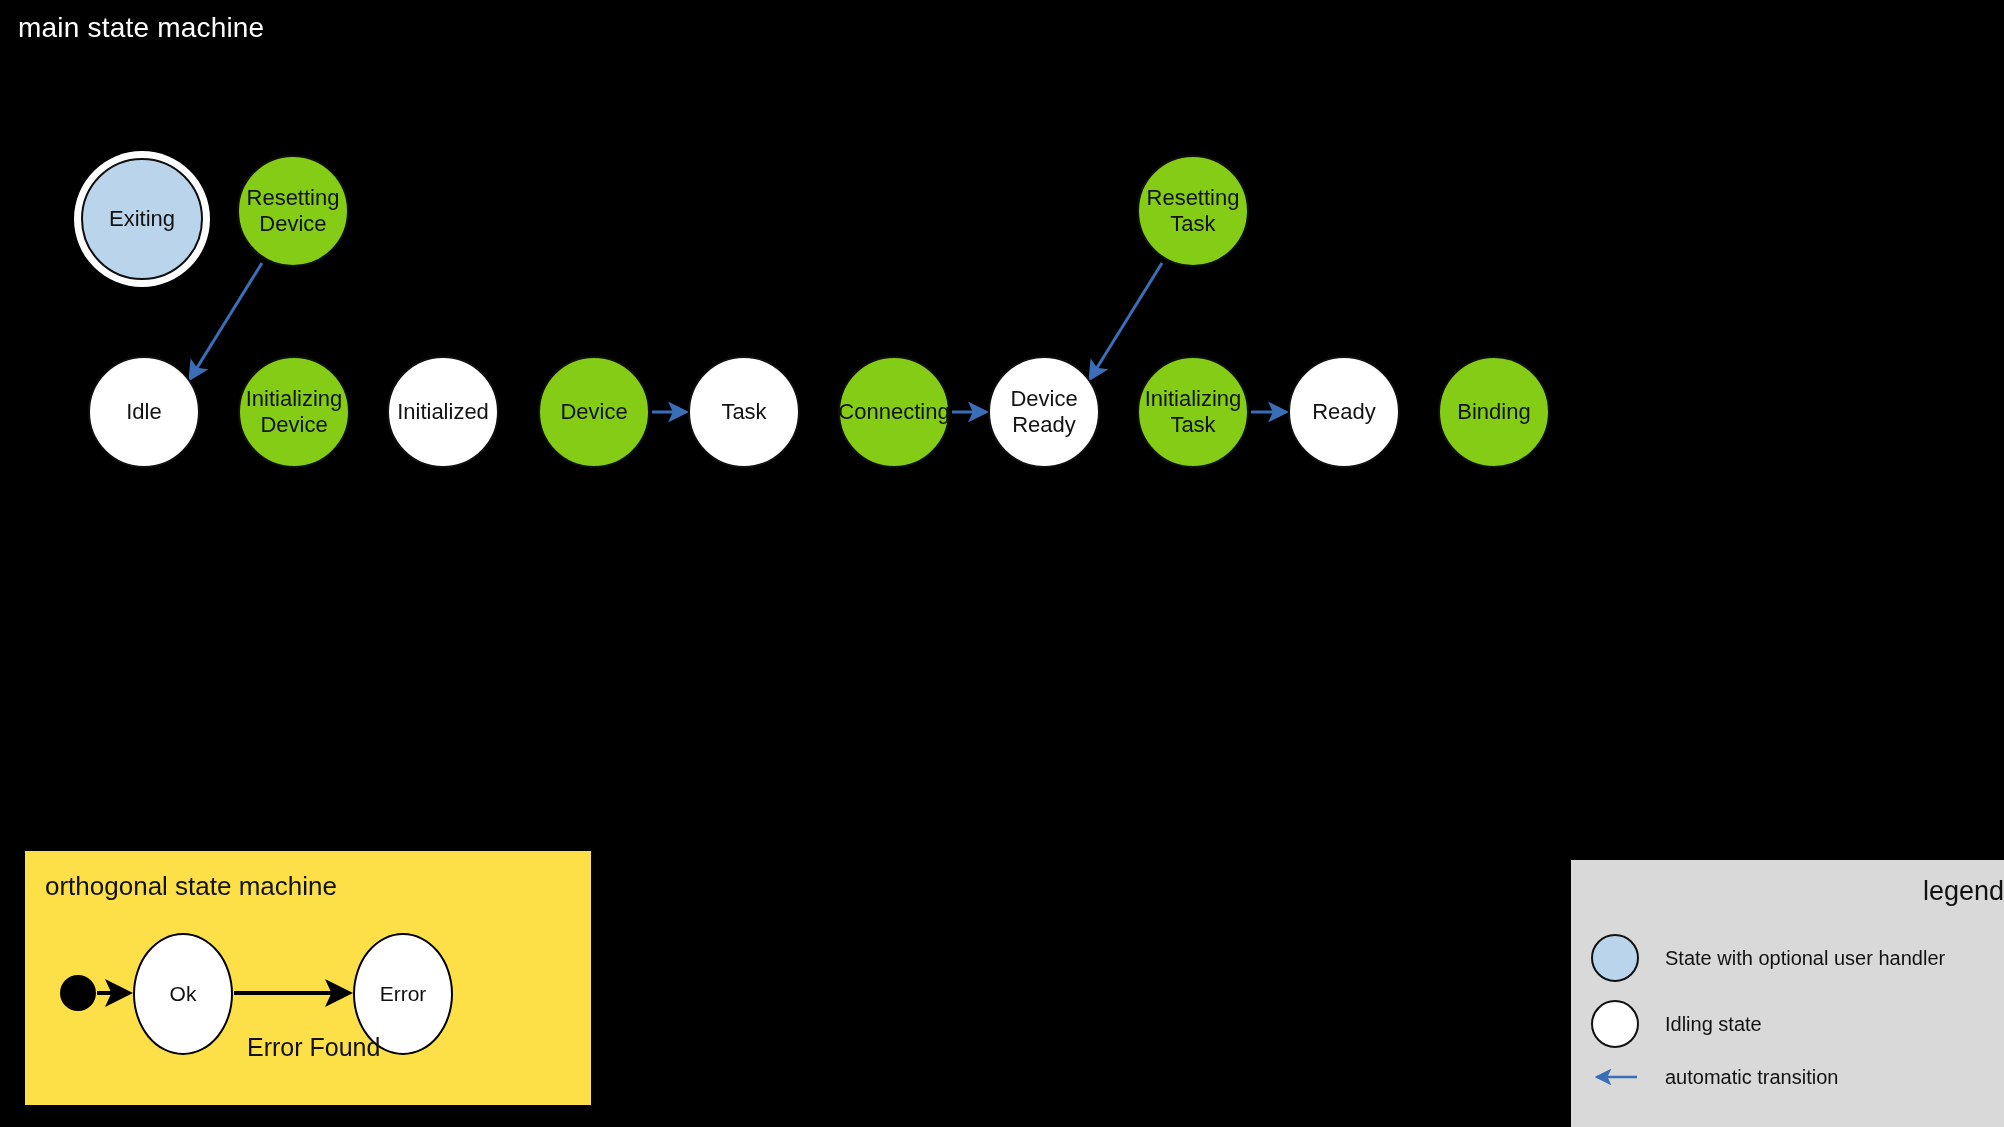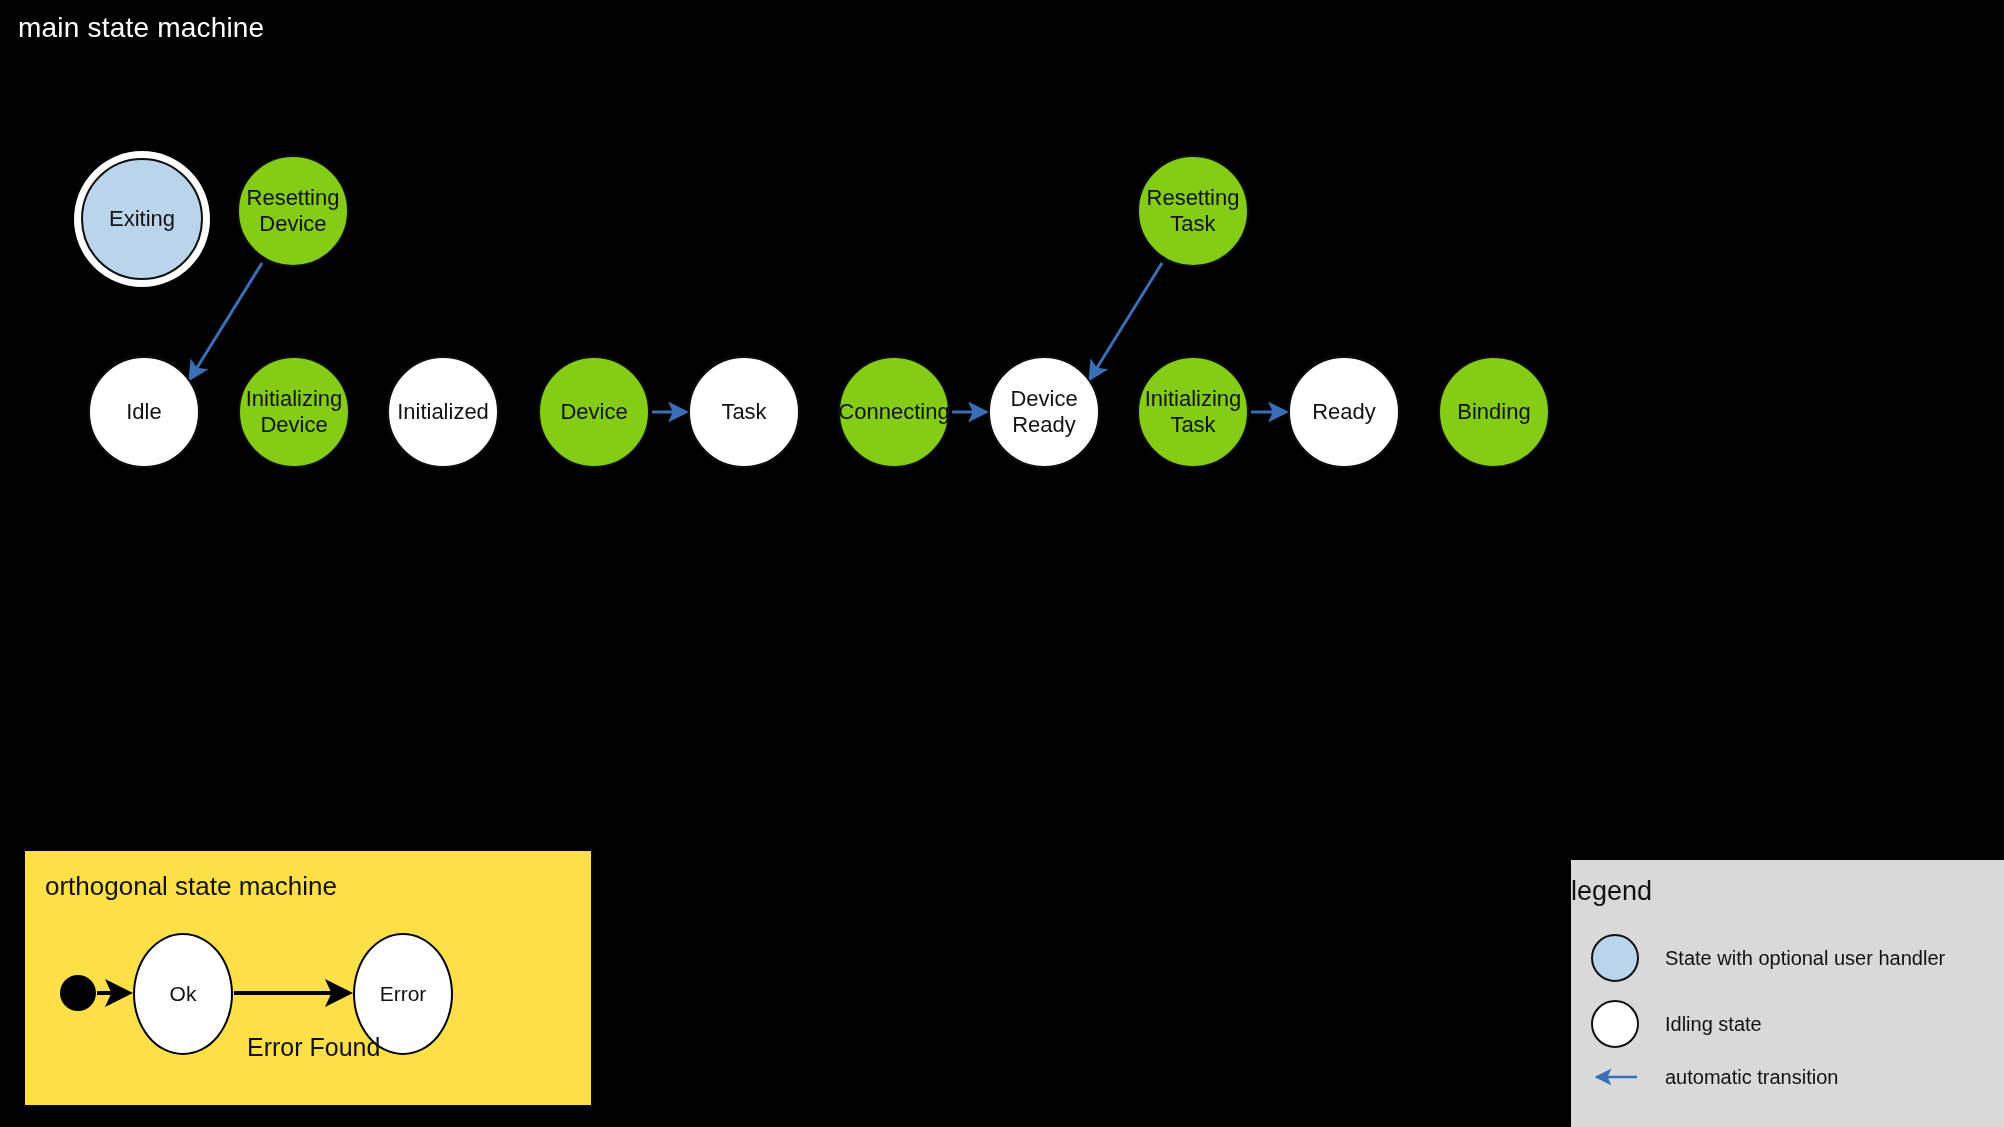--- a/index.html
+++ b/index.html
@@ -136,21 +136,21 @@
     height: 267px;
     background: #d9d9d9;
     box-sizing: border-box;
     z-index: 4;
   }
   #legend-title {
     position: absolute;
     left: 0;
     top: 16px;
     width: 100%;
-    text-align: left;
+    text-align: right;
     font-size: 27px;
     color: #111111;
   }
   .legend-row {
     position: absolute;
     left: 20px;
     display: flex;
     align-items: center;
     width: 413px;
   }

